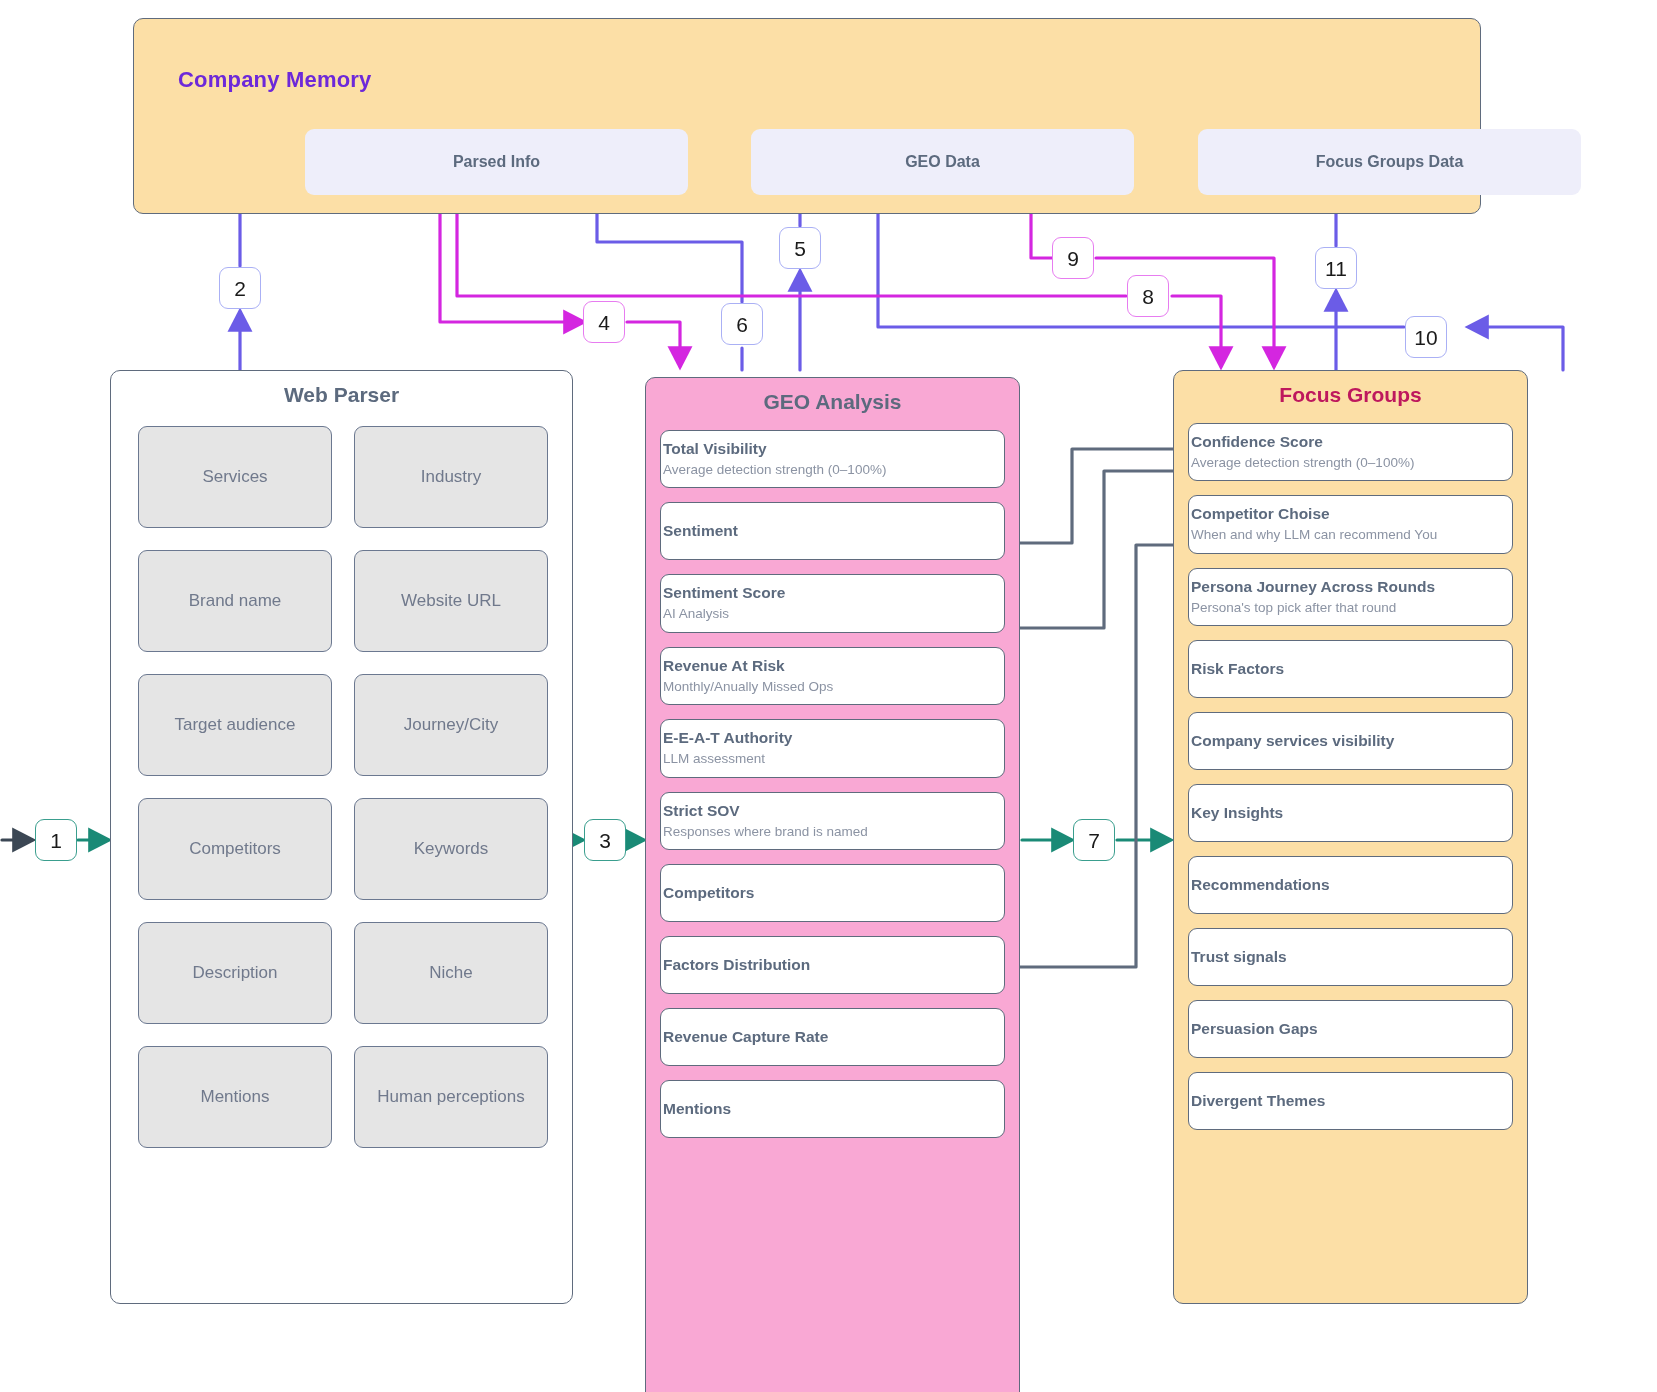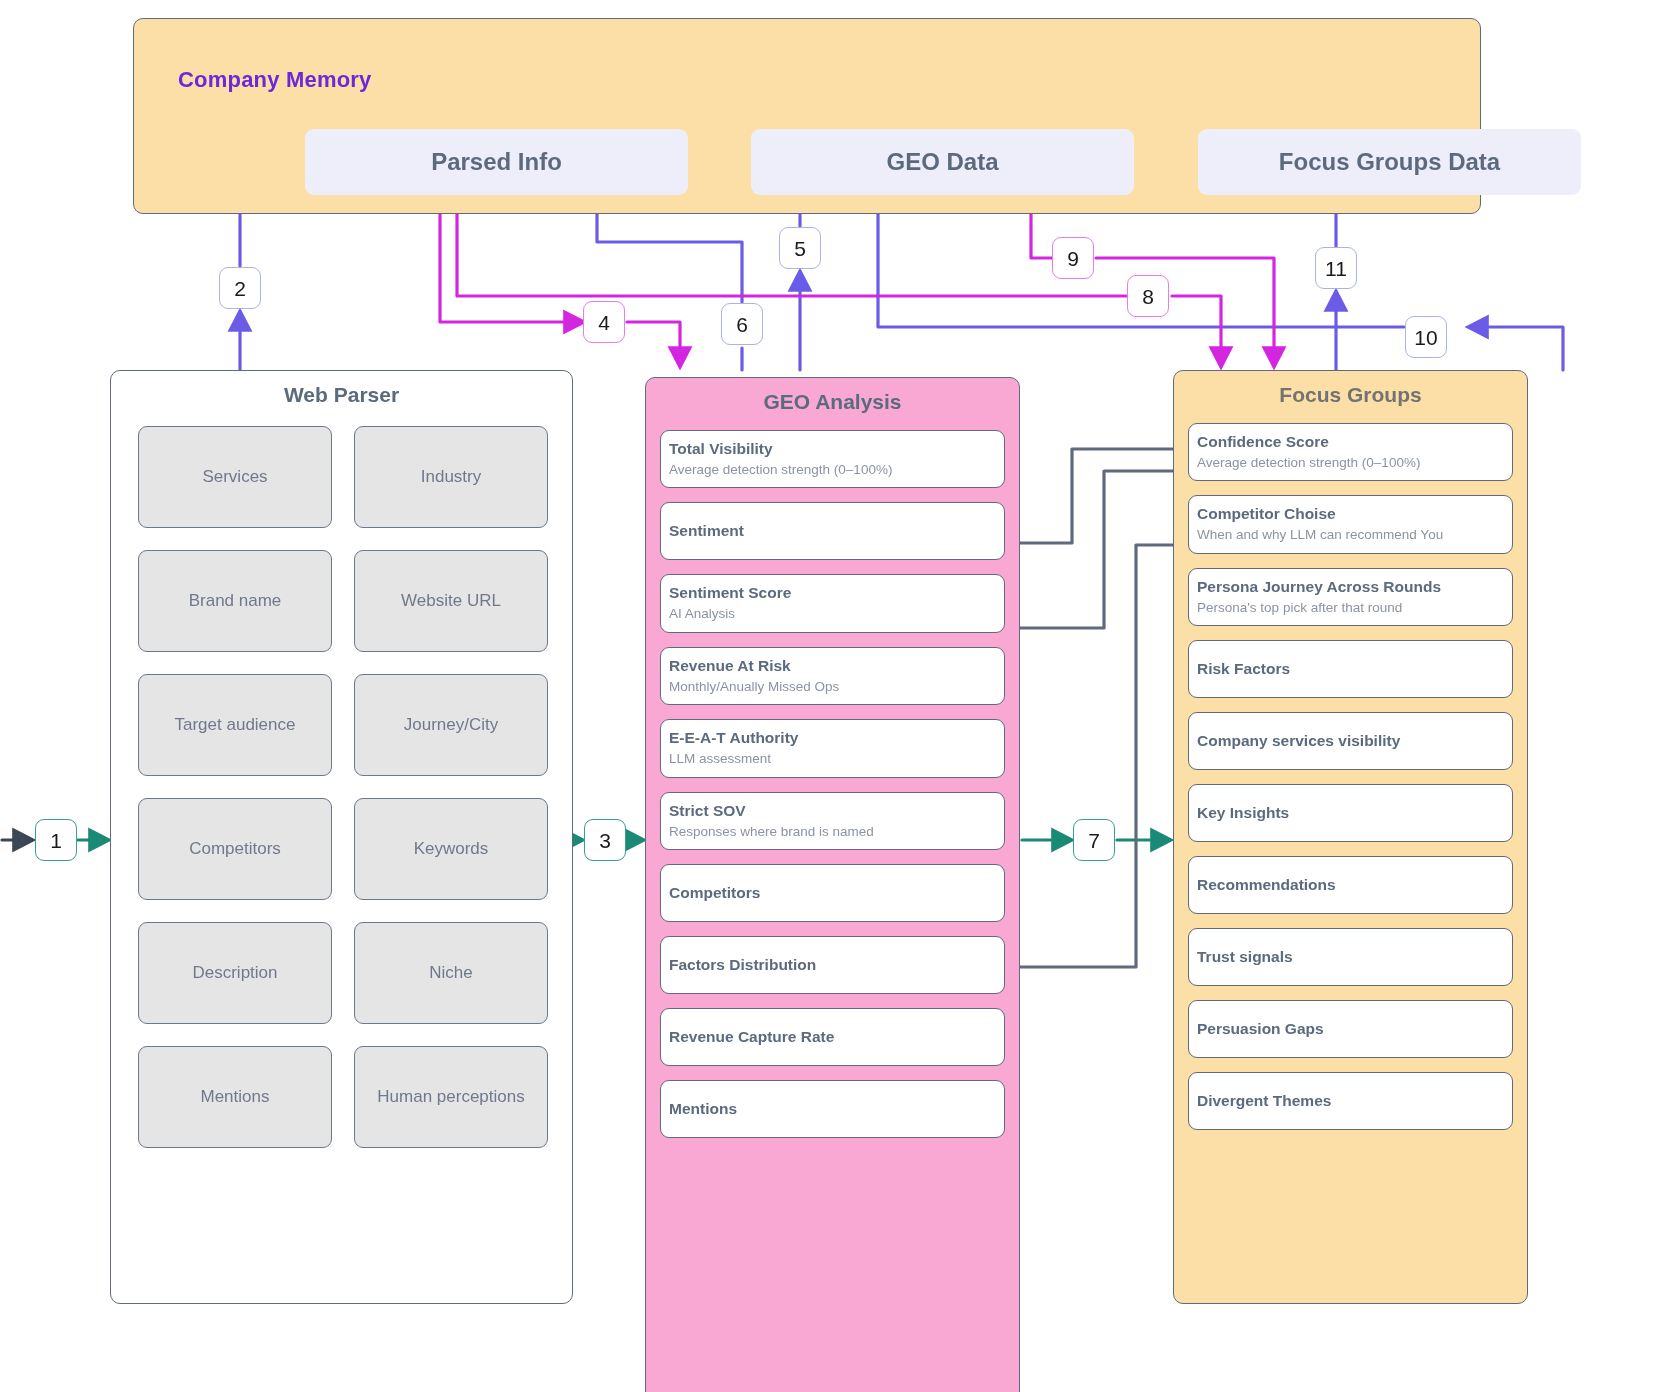--- a/index.html
+++ b/index.html
@@ -40,21 +40,21 @@
   }
   .mem-box{
     position:absolute;
     top:110px;
     height:66px;
     background:#eeeefa;
     border-radius:9px;
     display:flex;
     align-items:center;
     justify-content:center;
-    font-size:24px;
+    font-size:16px;
     font-weight:bold;
     color:#5c6a7e;
     box-sizing:border-box;
   }
   #mem-parsed{ left:171px; width:383px; }
   #mem-geo{    left:617px; width:383px; }
   #mem-focus{  left:1064px; width:383px; }
 
   
   .panel{
@@ -81,21 +81,21 @@
     left:645px; top:370px;
     width:375px; height:1118px;
     background:#f9a8d4;
     margin-top:7px;
   }
   #panel-focus{
     left:1173px; top:370px;
     width:355px; height:934px;
     background:#fcdfa6;
   }
-  #panel-focus .panel-title{ color:#737373; }
+  #panel-focus .panel-title{ color:#be185d; }
 
   
   .wp-grid{
     position:absolute;
     left:27px; top:55px;
     width:410px;
     display:grid;
     grid-template-columns:1fr 1fr;
     gap:22px 22px;
   }
@@ -118,21 +118,21 @@
   .cards{
     position:absolute;
     left:14px; top:52px;
     right:14px;
   }
   .card{
     background:#ffffff;
     border:1.6px solid #5f6b7d;
     border-radius:9px;
     box-sizing:border-box;
-    padding:9px 8px;
+    padding:9px 2px;
     margin-bottom:14px;
     min-height:58px;
     display:flex;
     flex-direction:column;
     justify-content:center;
   }
   .card-title{
     font-size:15.5px;
     font-weight:bold;
     color:#5c6a7e;

